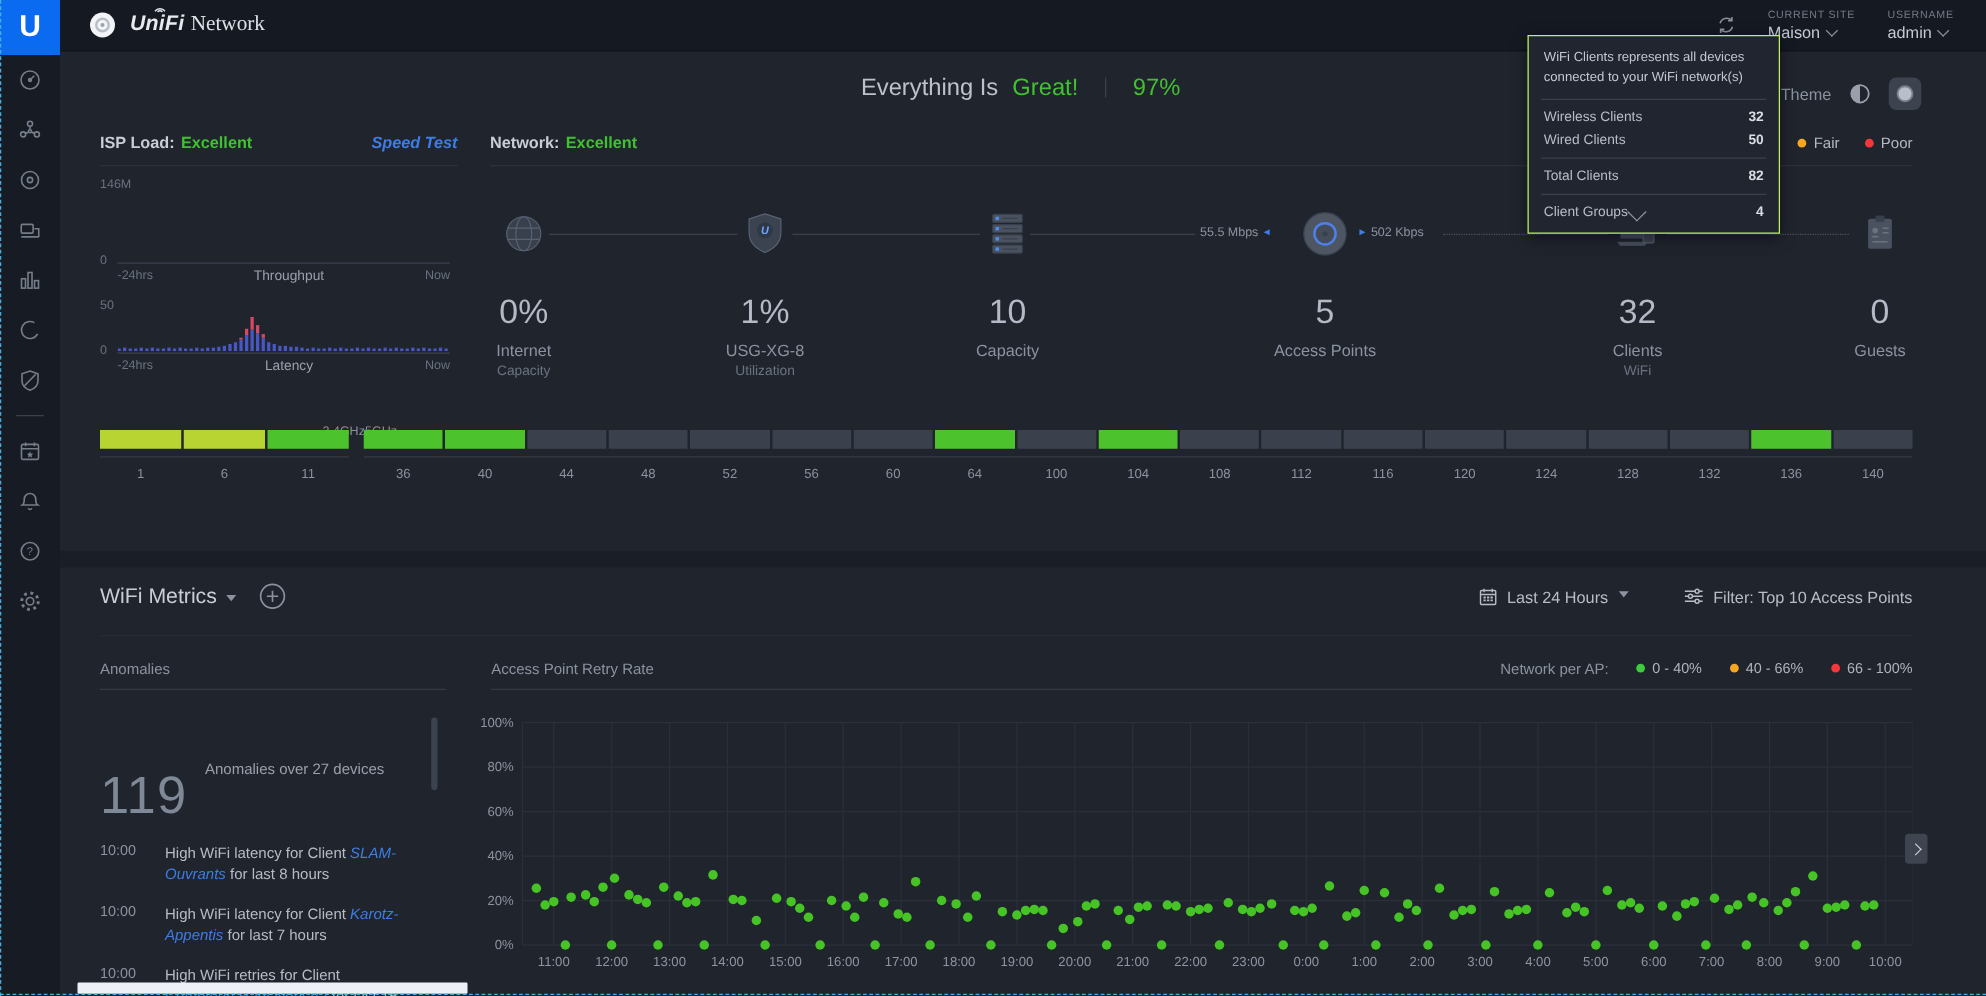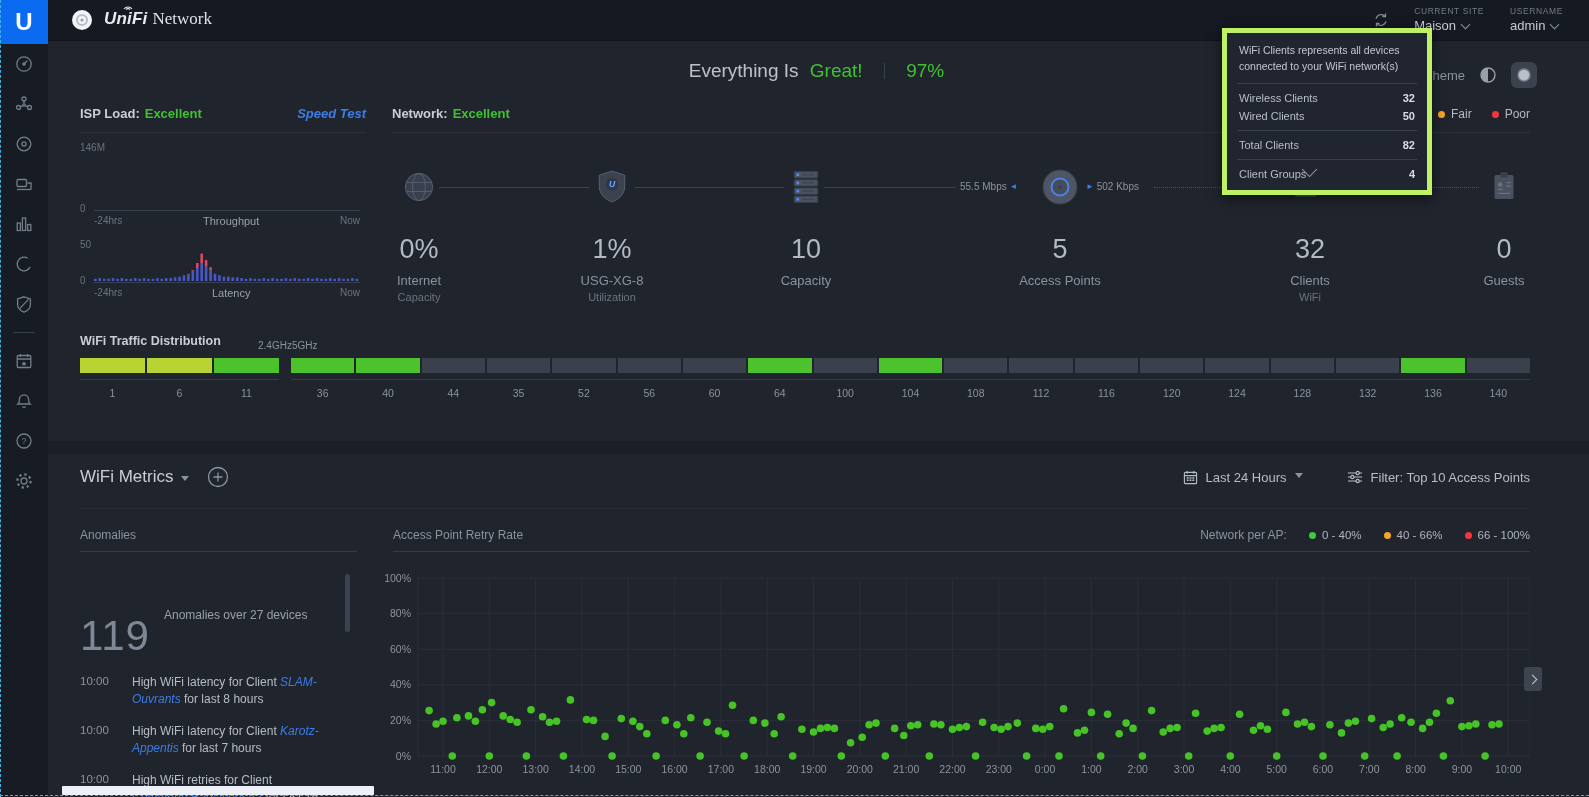--- a/index.html
+++ b/index.html
@@ -100,21 +100,21 @@
   .retry-head{display:flex;align-items:center;}
   .rleg{display:flex;align-items:center;gap:22px;font-size:11.5px;color:#aeb4bd;}
   .rleg .cap{color:#8b92a0;font-size:12px;}
   .rleg i{display:inline-block;width:7px;height:7px;border-radius:50%;margin-right:6px;}
   .retry .panel-hr{margin-top:9px;}
   .chart-wrap{position:relative;height:250px;}
   .nextbtn{position:absolute;right:-12px;top:115px;width:18px;height:24px;background:#3e4450;border-radius:3px;
            display:flex;align-items:center;justify-content:center;cursor:pointer;z-index:3;}
   .nextbtn span{display:inline-block;width:6px;height:6px;border-top:1.5px solid #c6cad2;border-right:1.5px solid #c6cad2;transform:rotate(45deg);margin-left:-2px;}
   
-  .tooltip{position:absolute;left:1222px;top:28px;width:176px;background:#20252f;border:5px solid #bef264;
+  .tooltip{position:absolute;left:1222px;top:28px;width:176px;background:#20252f;border:1px solid #bef264;
            box-shadow:0 3px 12px rgba(0,0,0,.55);z-index:30;padding:10px 12px 4px 12px;}
   .tip-text{font-size:10.5px;line-height:1.5;color:#c3c8d0;margin:0;}
   .tip-hr{border-top:1px solid #3a404c;margin:8px -2px;}
   .tip-row{display:flex;font-size:11px;margin:6px 0;}
   .tip-row .l{color:#b8bec8;}
   .tip-row .r{flex:1;text-align:right;color:#dadde3;font-weight:700;}
   .tip-chev{position:absolute;left:1304px;top:164px;width:10px;height:10px;border-right:1.6px solid #8b92a0;border-bottom:1.6px solid #8b92a0;transform:rotate(45deg);z-index:30;}
   
   .marq-left{position:absolute;left:0;top:0;bottom:0;border-left:1px dashed #45ade0;z-index:50;}
   .marq-bottom{position:absolute;left:0;right:0;bottom:1px;border-top:1px dashed #45ade0;z-index:50;}
@@ -480,21 +480,20 @@
               <path d="M24.5 17h5.5 M24.5 21h5.5 M15 29.5h14" stroke="#6a7280" stroke-width="1.4"></path>
             </svg>
           </div>
           <div class="dev-value">0</div>
           <div class="dev-label">Guests</div>
         </div>
       </div>
   </section>
 
   <section class="wifidist">
-    <div class="wd-title">WiFi Traffic Distribution</div>
     <div class="wd-band-lab" style="left:178px;">2.4GHz</div>
     <div class="wd-band-lab" style="left:212px;">5GHz</div>
     <div class="bands" id="bands">
         <div class="band" style="width: 199px;">
           <div class="segs">
             <div class="seg lime"></div>
             <div class="seg lime"></div>
             <div class="seg green"></div>
           </div>
           <div class="chlabels">
@@ -522,21 +521,21 @@
             <div class="seg off"></div>
             <div class="seg off"></div>
             <div class="seg off"></div>
             <div class="seg green"></div>
             <div class="seg off"></div>
           </div>
           <div class="chlabels">
             <div>36</div>
             <div>40</div>
             <div>44</div>
-            <div>35</div>
+            <div>48</div>
             <div>52</div>
             <div>56</div>
             <div>60</div>
             <div>64</div>
             <div>100</div>
             <div>104</div>
             <div>108</div>
             <div>112</div>
             <div>116</div>
             <div>120</div>

